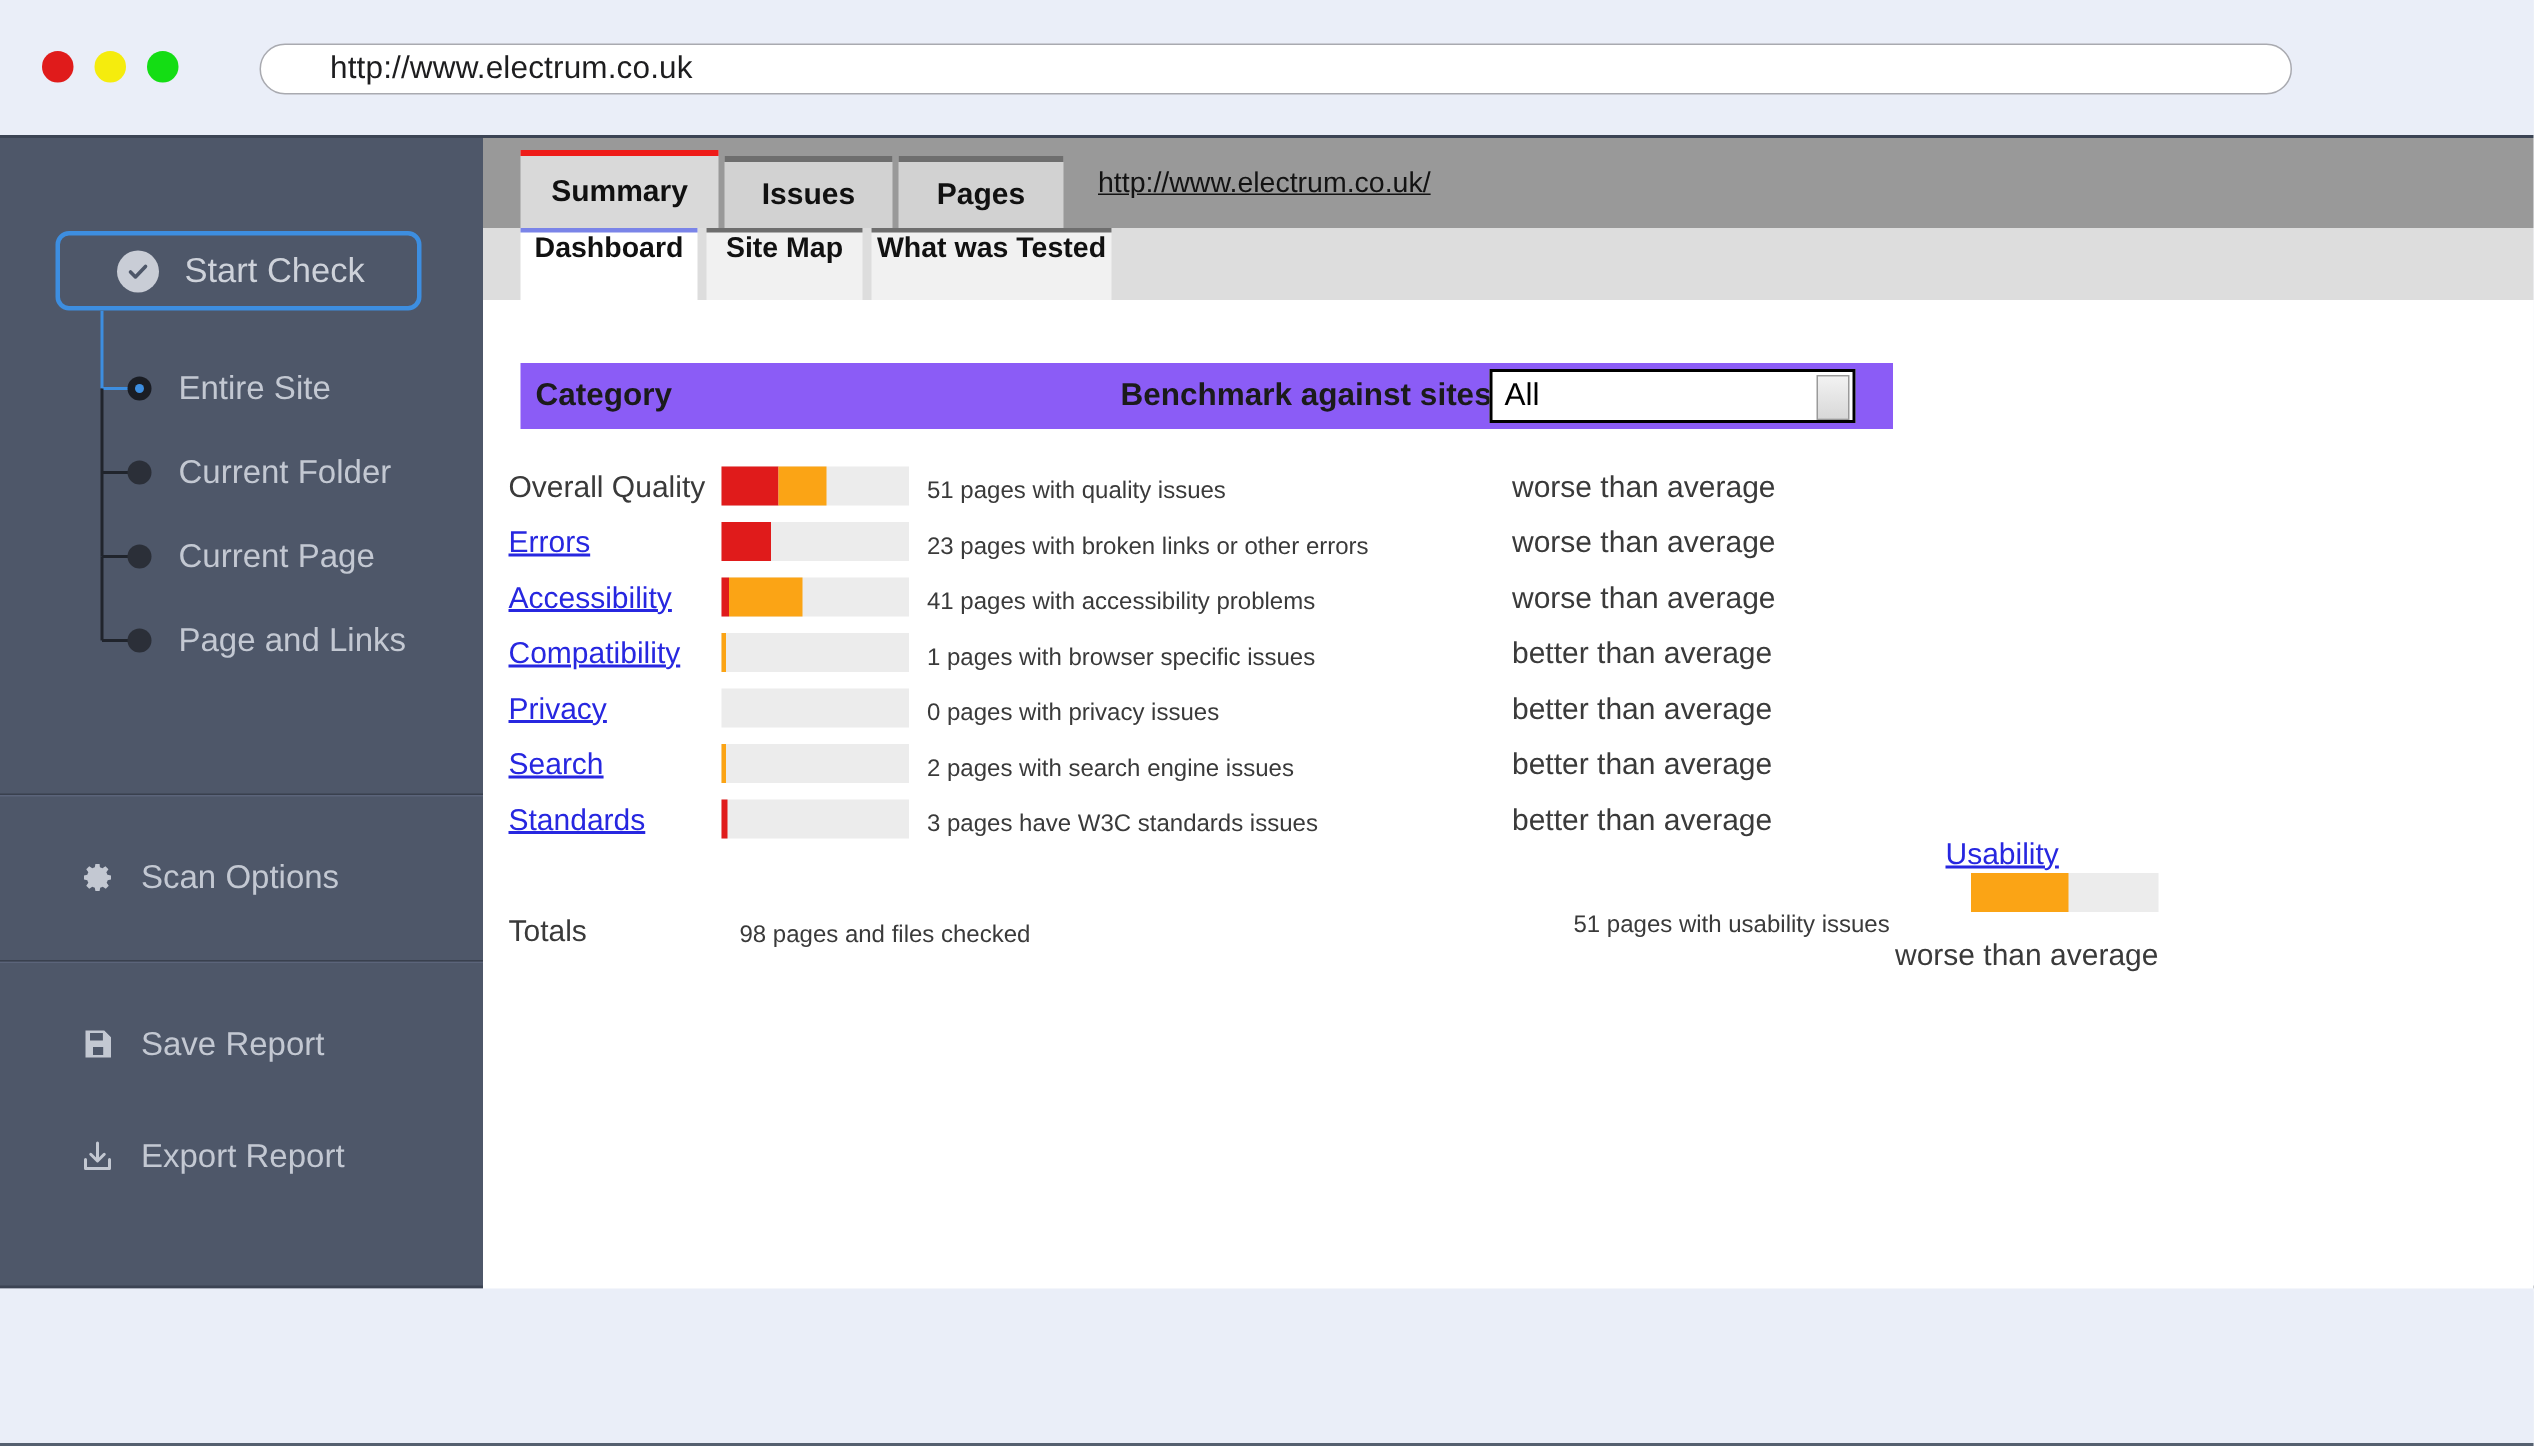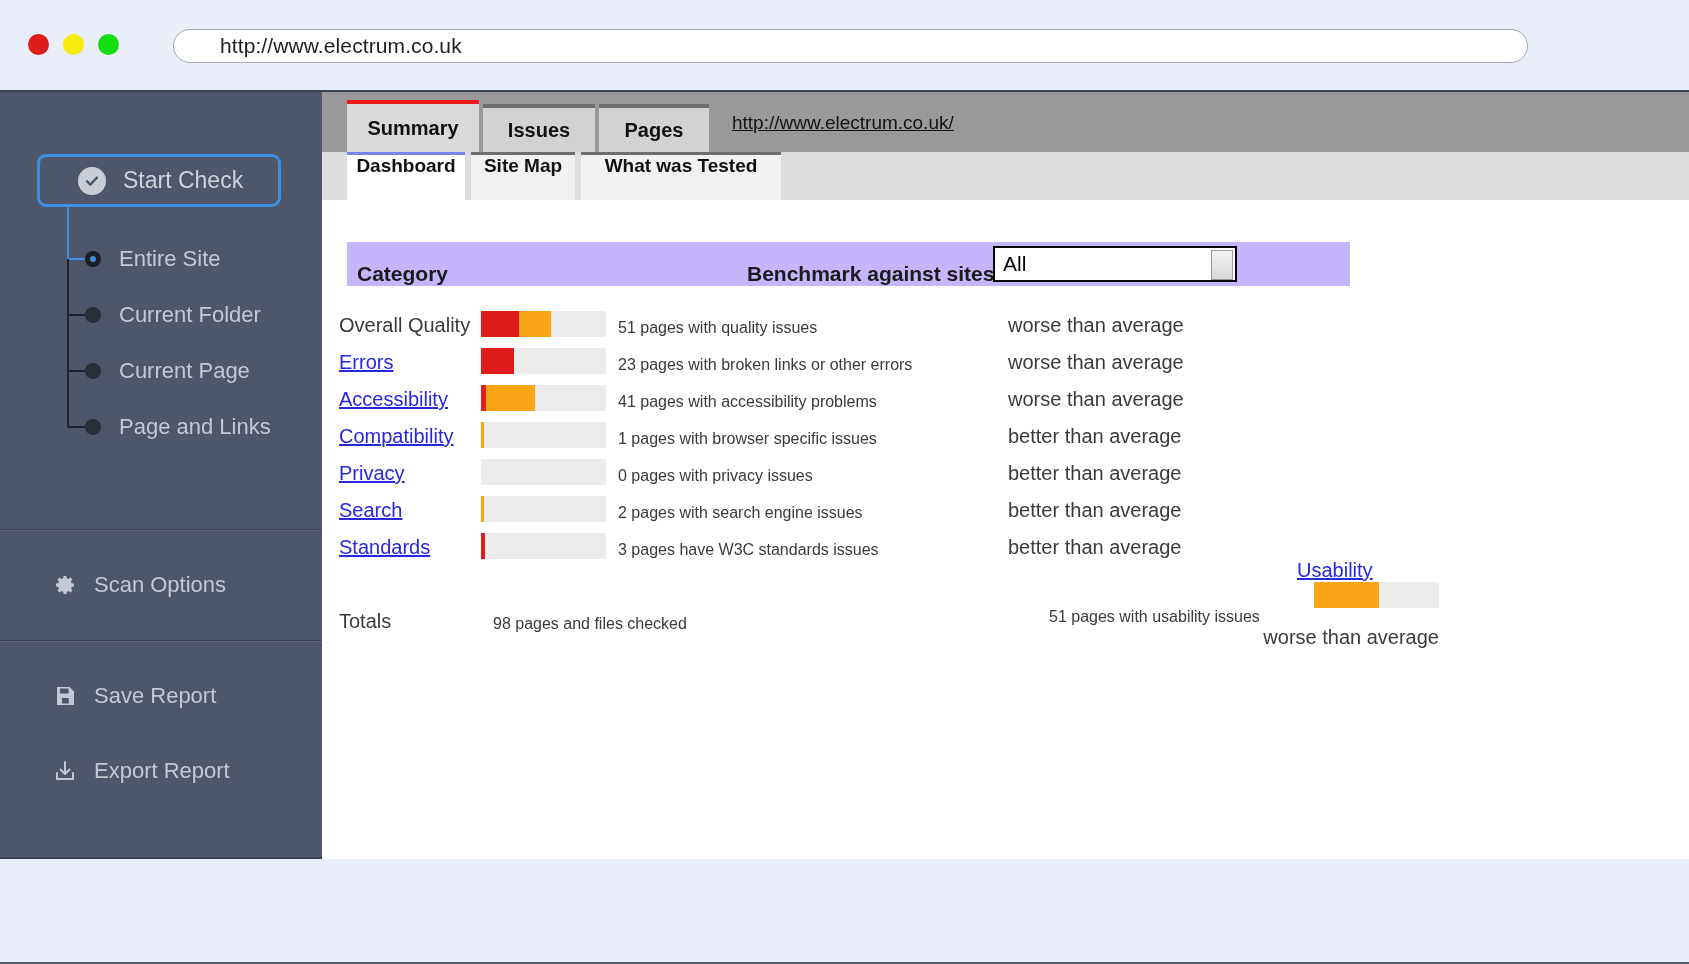--- a/index.html
+++ b/index.html
@@ -157,30 +157,30 @@
     height: 48px;
     background: #f1f1f1;
     display: flex; align-items: flex-start; justify-content: center;
     font-size: 19px; font-weight: bold; color: #111;
     border-top: 3px solid #6e6e6e;
     cursor: default;
   }
   .tab2.active { background: #ffffff; border-top-color: #7a84e8; }
   #tab-dashboard  { left: 25px;  width: 118px; }
   #tab-sitemap    { left: 149px; width: 104px; }
-  #tab-whattested { left: 259px; width: 200px; }
+  #tab-whattested { left: 259px; width: 160px; }
 
   
   #dash { position: relative; width: 100%; height: 661px; background: #fff; }
 
   #table-header {
     position: absolute; left: 25px; top: 42px;
-    width: 1003px; height: 44px;
-    background: #c4b5fd;
-    display: flex; align-items: flex-end;
+    width: 915px; height: 44px;
+    background: #8b5cf6;
+    display: flex; align-items: center;
   }
   #th-category {
     margin-left: 10px;
     font-size: 21px; font-weight: bold; color: #1b1b1b;
   }
   #th-benchmark {
     position: absolute; left: 400px;
     font-size: 21px; font-weight: bold; color: #1b1b1b;
     white-space: nowrap;
   }

